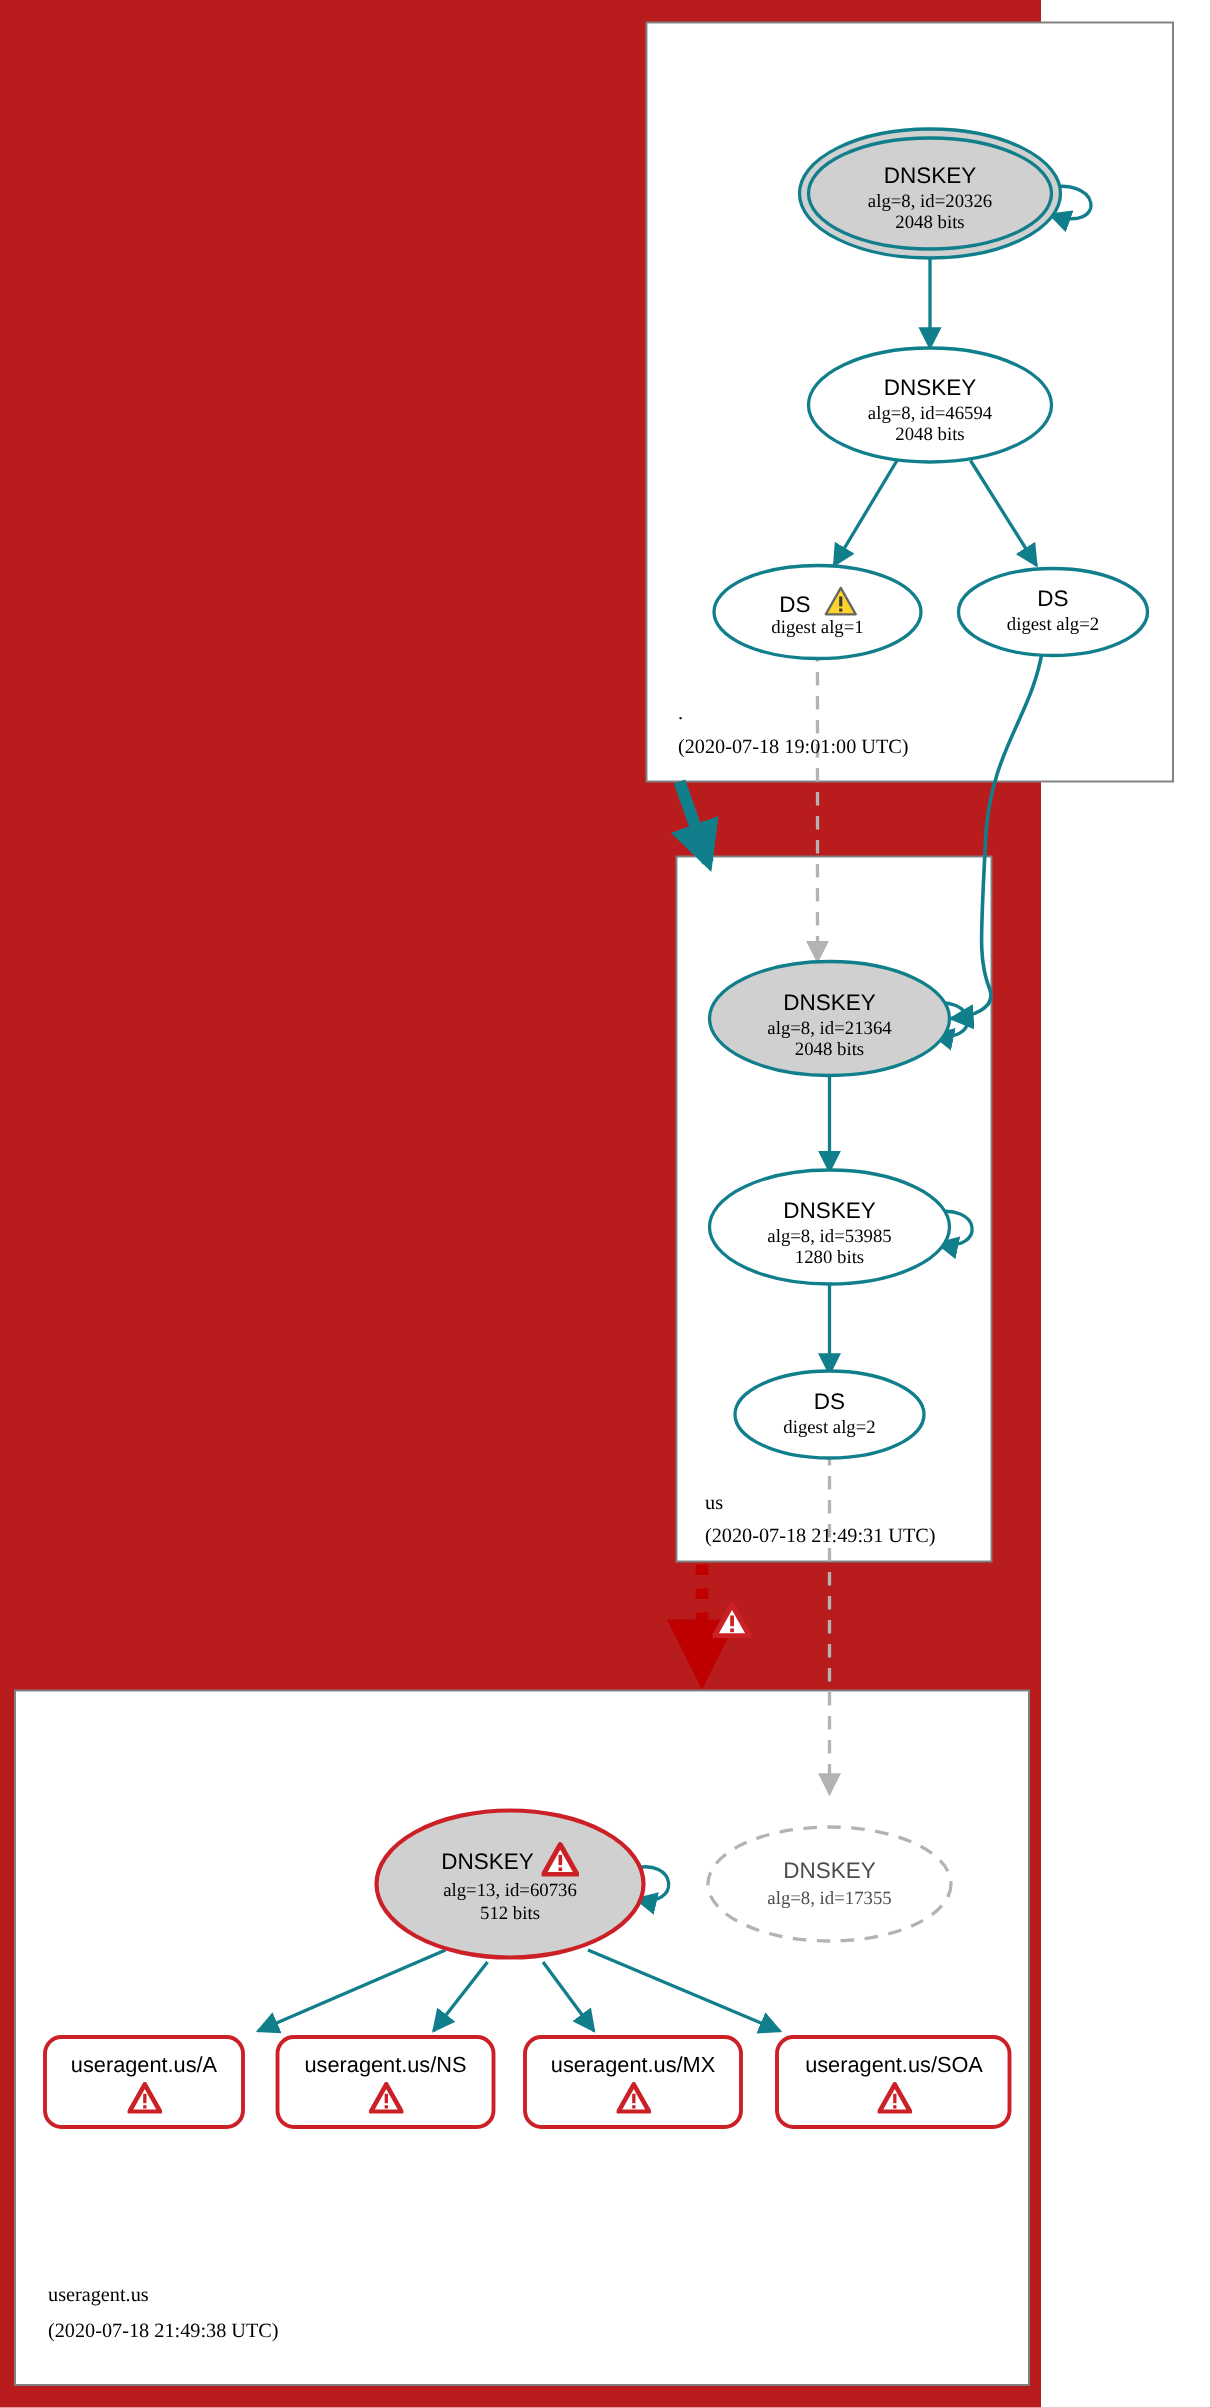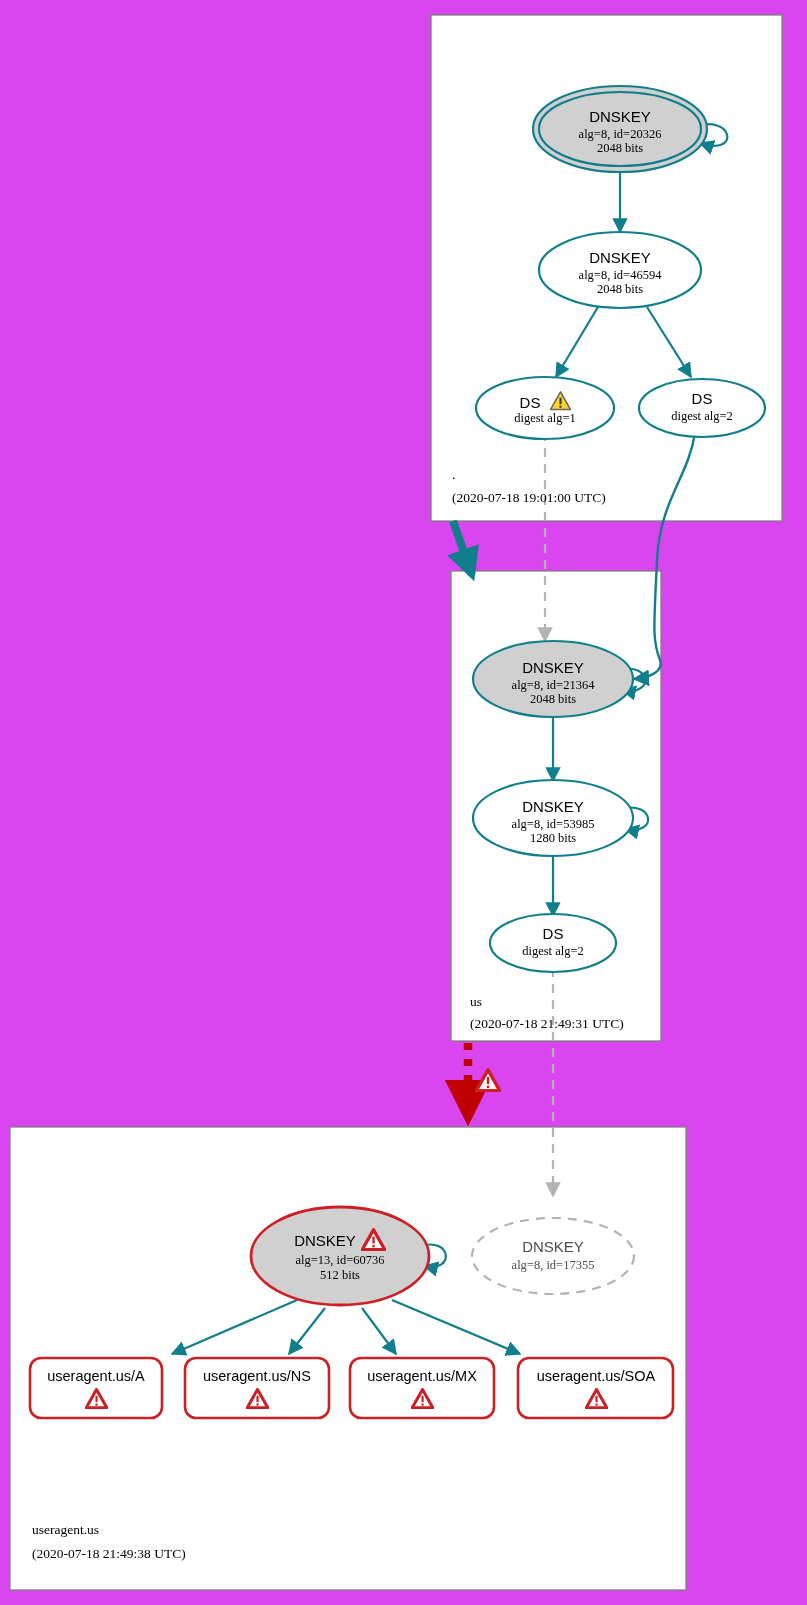--- a/index.html
+++ b/index.html
@@ -2,23 +2,23 @@
 <html><head>
 <meta charset="utf-8">
 <style>
   html, body {
     margin: 0;
     padding: 0;
     background: #ffffff;
   }
   #canvas {
     position: relative;
-    width: 807px;
+    width: 694px;
     height: 1605px;
-    background: #d946ef;
+    background: #b91c1c;
     font-family: "Liberation Sans", sans-serif;
   }
   svg.graph {
     position: absolute;
     left: 0;
     top: 0;
     width: 807px;
     height: 1605px;
   }
   text.title {

